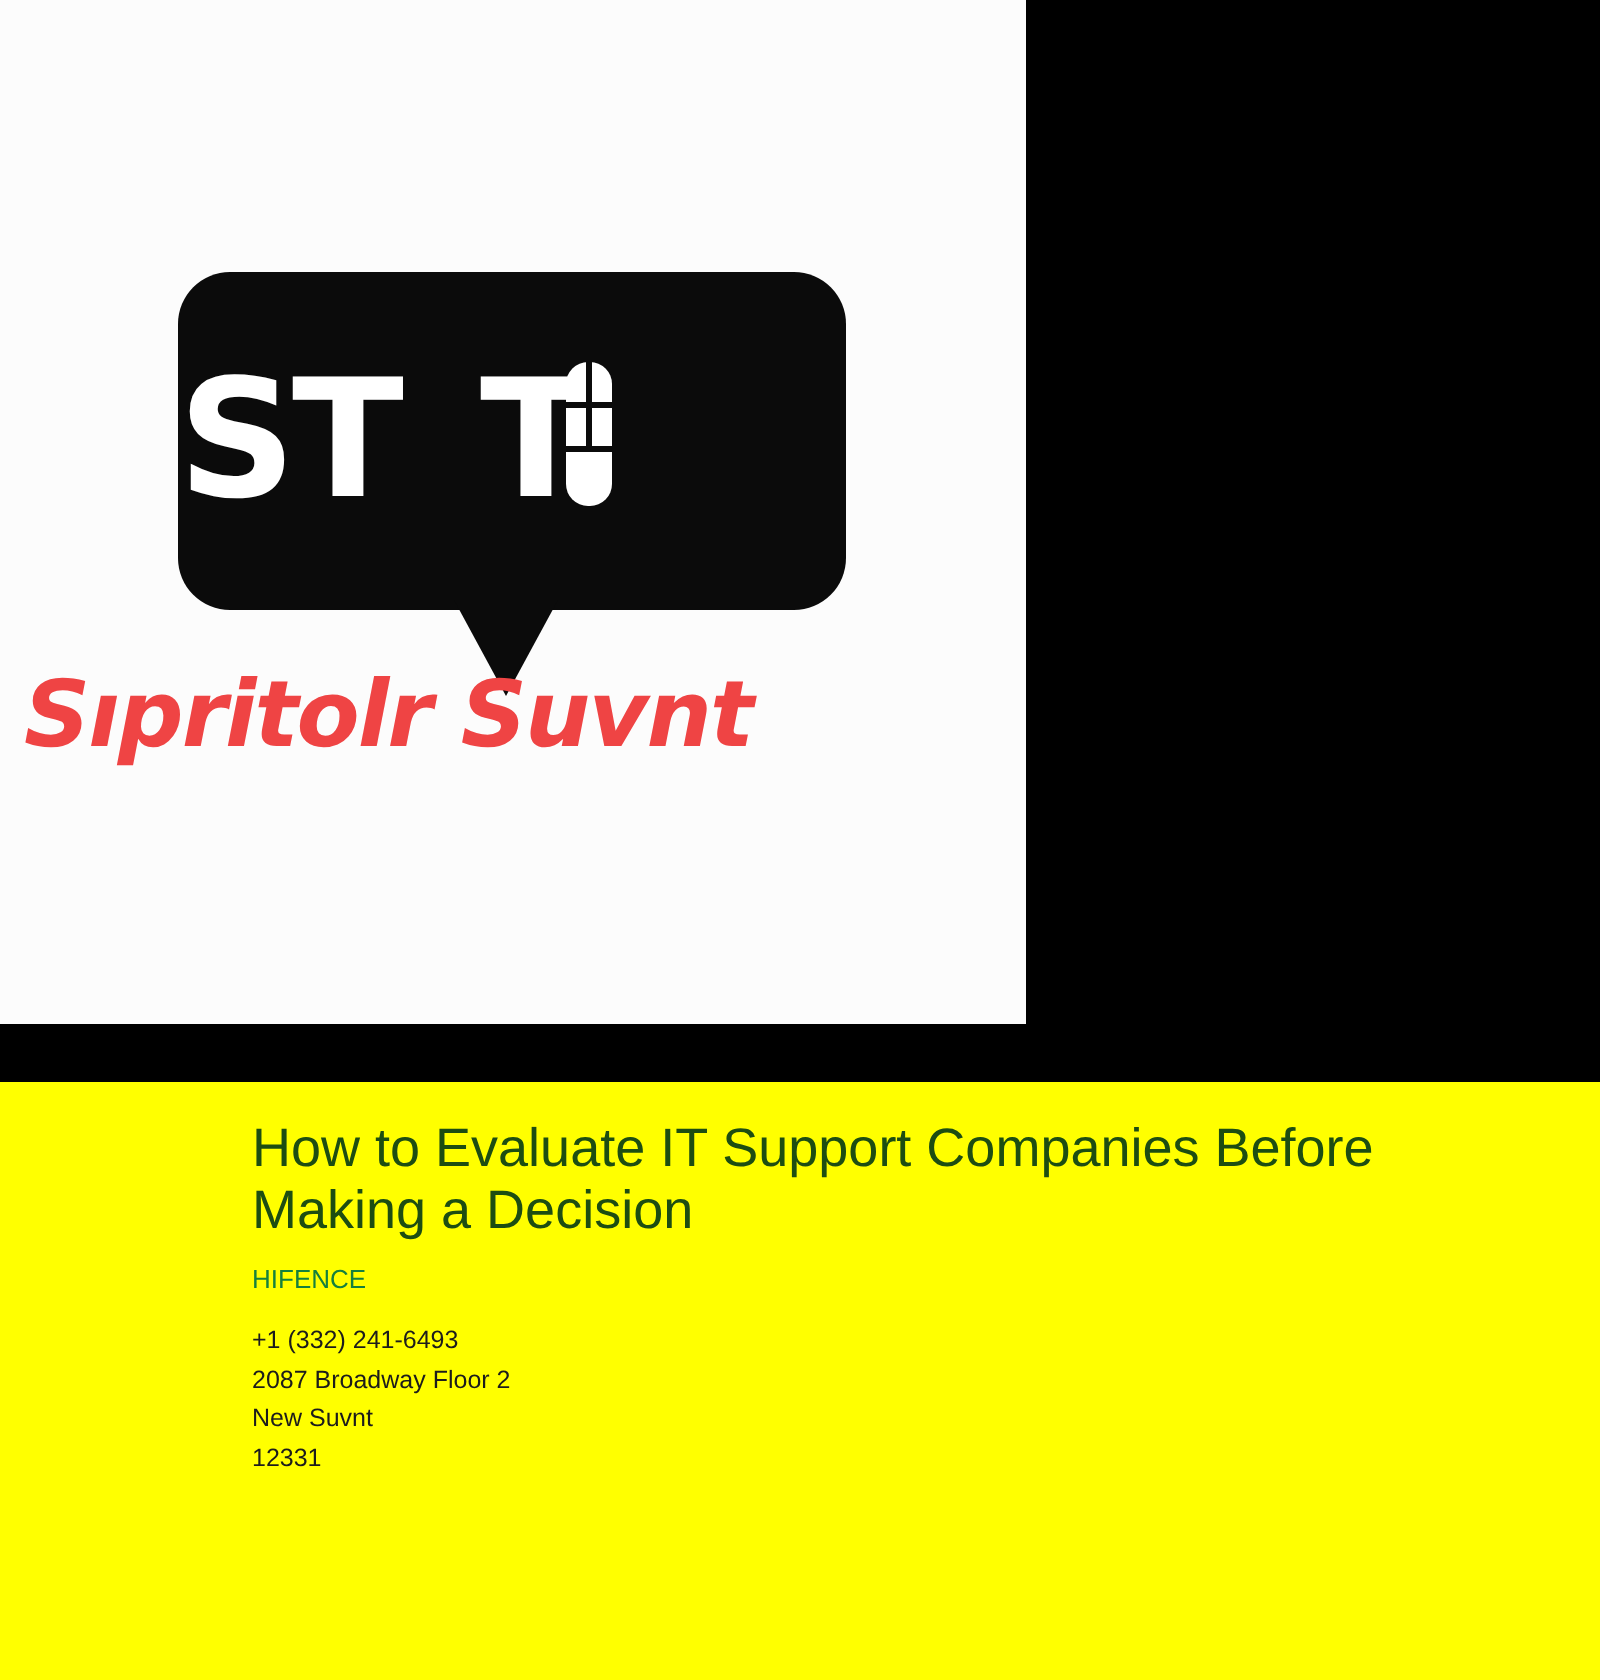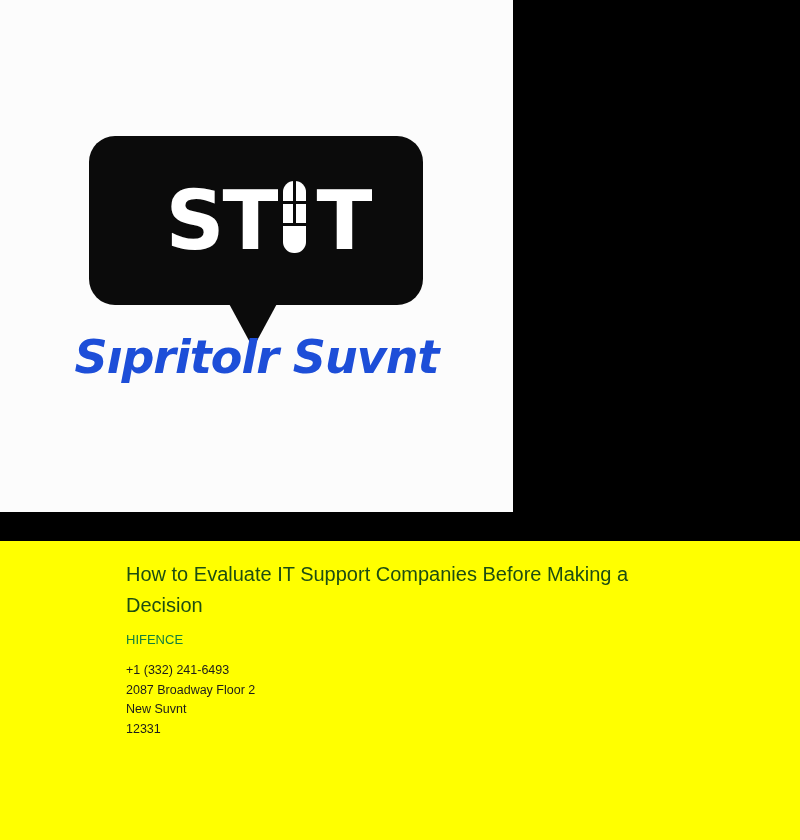--- a/index.html
+++ b/index.html
@@ -65,23 +65,21 @@
 
   
   .wordmark {
     position: absolute;
     left: 89px;
     top: 136px;
     width: 334px;
     height: 169px;
     display: flex;
     align-items: center;
-    justify-content: center;
     gap: 0px;
-    padding-left: 24px;
   }
   .wm-text {
     color: #ffffff;
     font-family: "DejaVu Sans", sans-serif;
     font-weight: 700;
     font-size: 82px;
     line-height: 82px;
     letter-spacing: -2px;
   }
   .wm-gap { display: inline-block; width: 40px; }
@@ -116,25 +114,24 @@
   .mouse-split-h2 {
     position: absolute;
     left: 0; top: 42px;
     width: 23px; height: 3px;
     background: #0b0b0b;
   }
 
   
   .tagline {
     position: absolute;
-    left: 0;
+    left: 12px;
     top: 330px;
     width: 513px;
-    text-align: center;
-    color: #1d4ed8;
+    color: #ef4444;
     font-family: "DejaVu Sans", sans-serif;
     font-weight: 700;
     font-style: italic;
     font-size: 46px;
     line-height: 54px;
     letter-spacing: -1px;
   }
 
   
   #info-panel {
@@ -147,21 +144,21 @@
   }
 
   #article-title {
     position: absolute;
     left: 126px;
     top: 18px;
     width: 580px;
     color: #1d4d12;
     font-family: "Liberation Sans", sans-serif;
     font-weight: 400;
-    font-size: 20px;
+    font-size: 27px;
     line-height: 31px;
   }
 
   #brand-name {
     position: absolute;
     left: 126px;
     top: 89px;
     color: #15803d;
     font-family: Liberation Sans, sans-serif;
     font-weight: 400;

